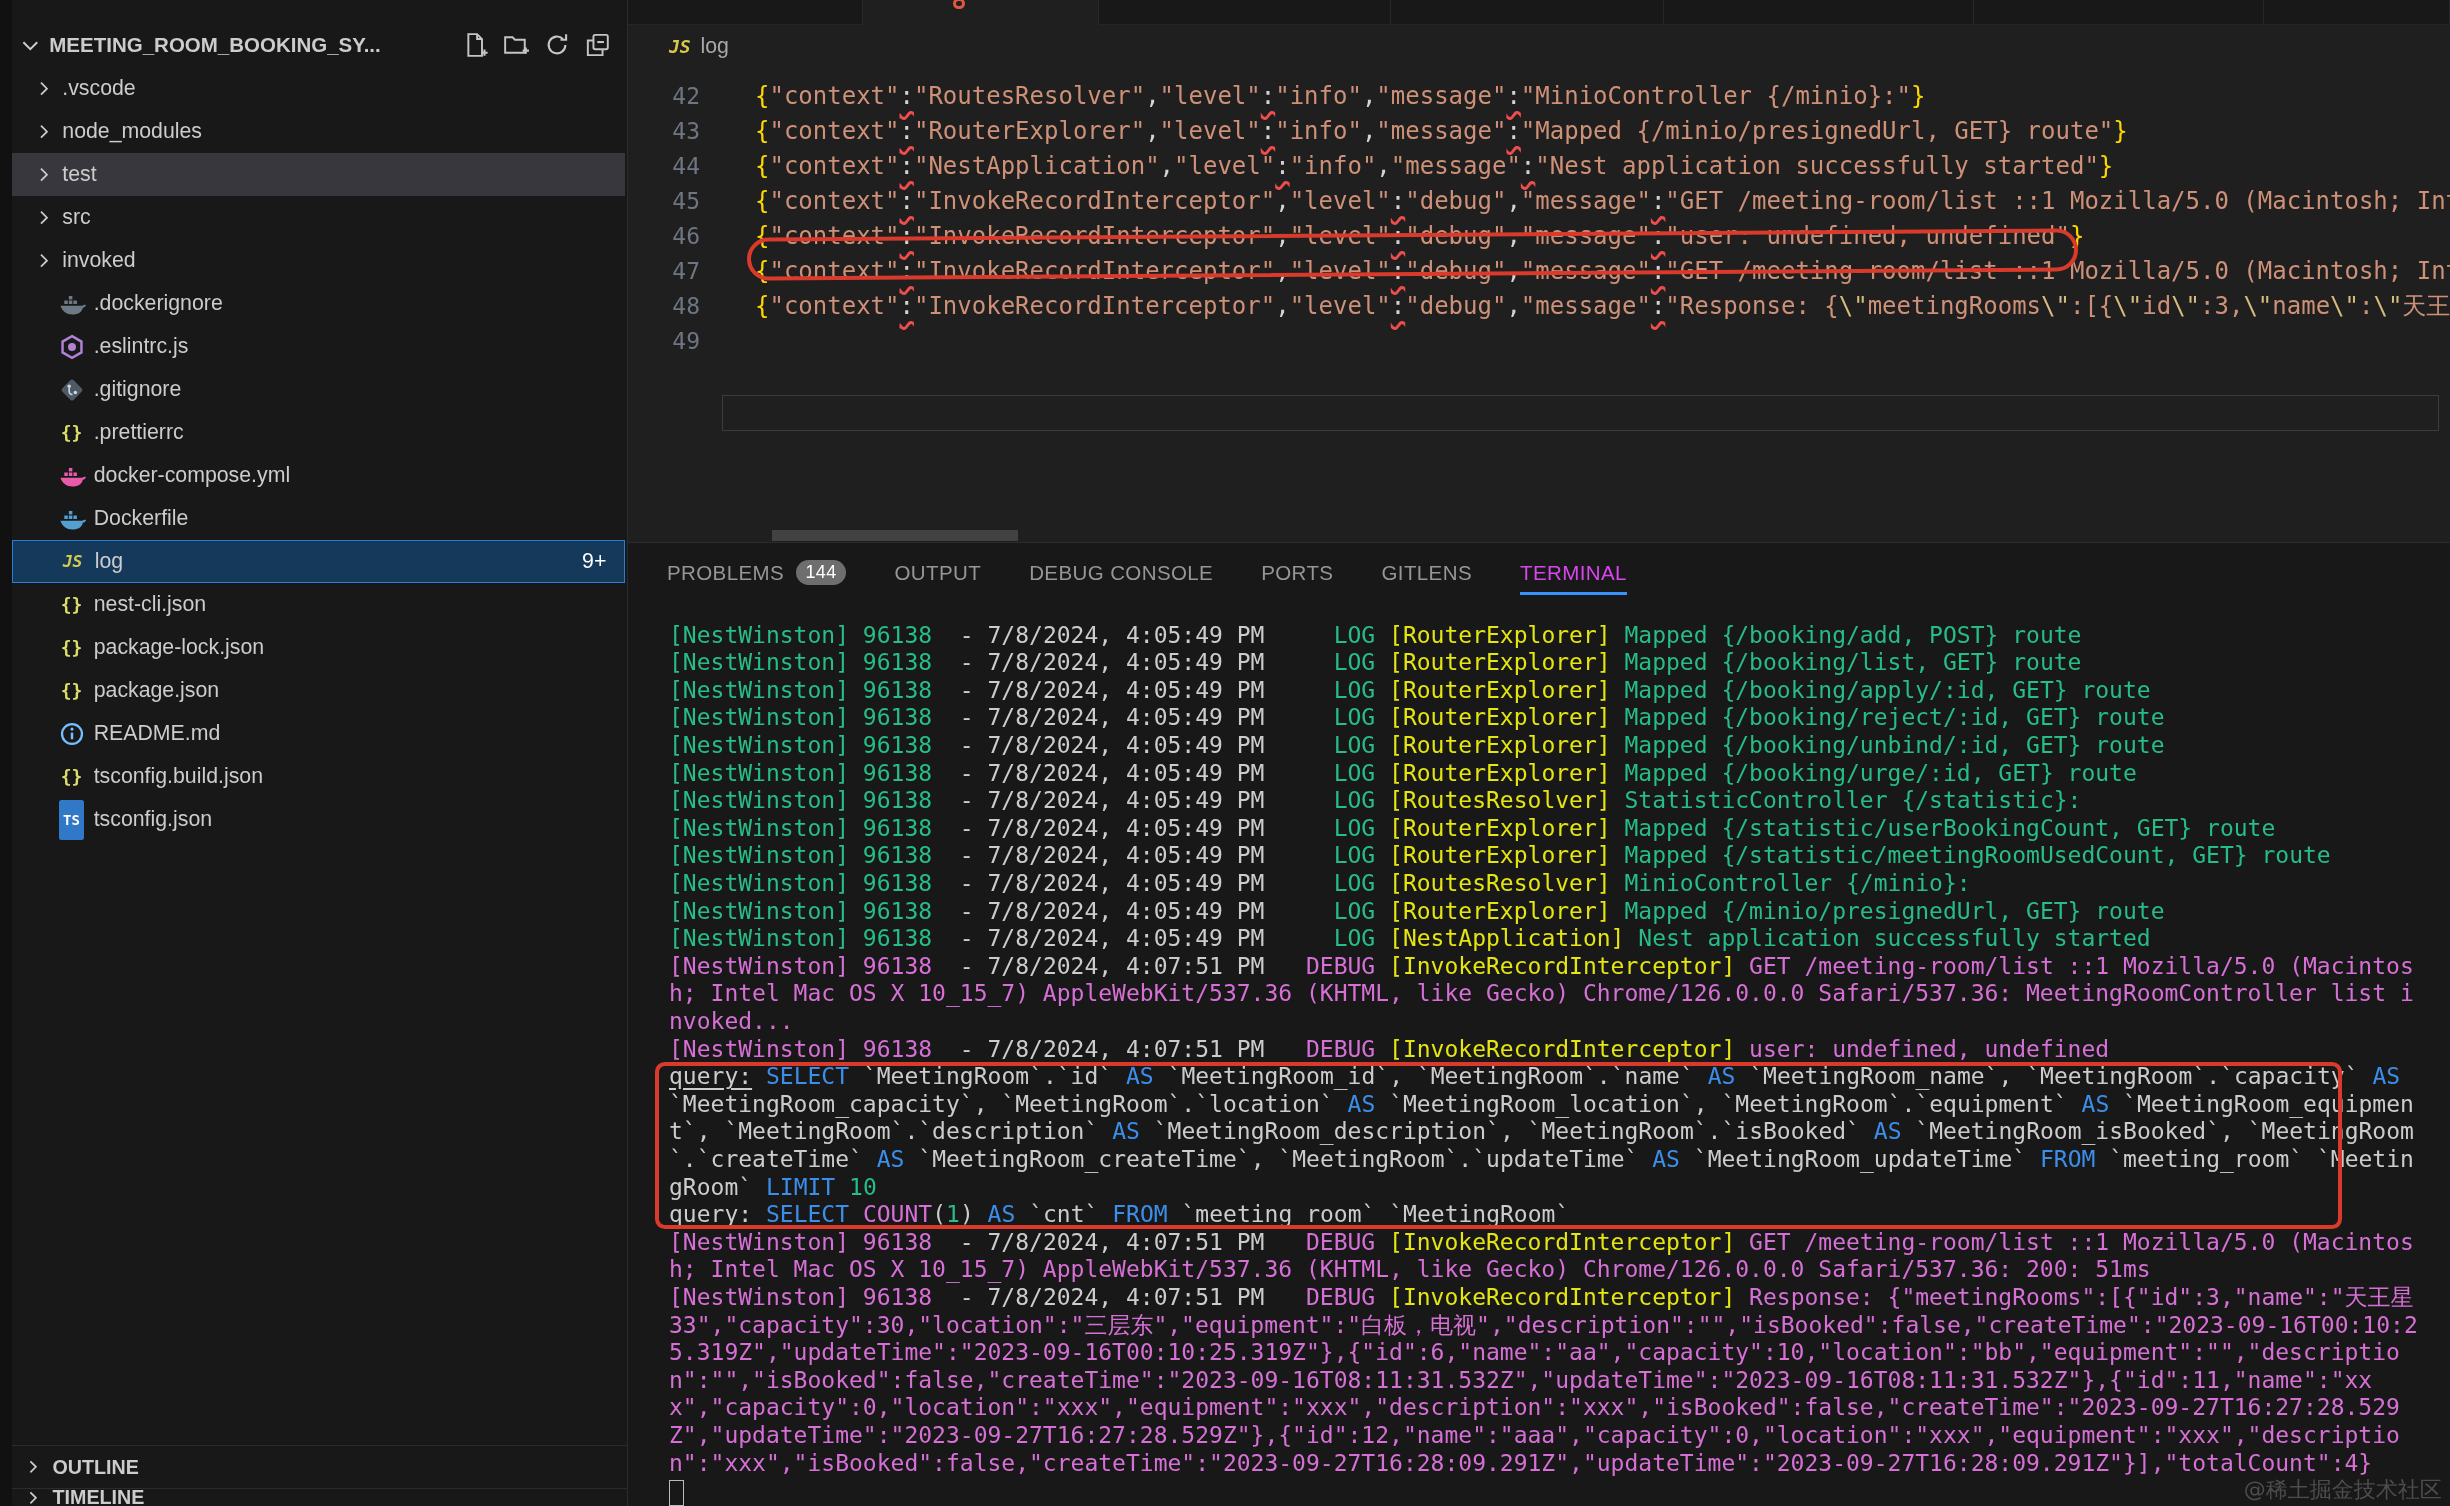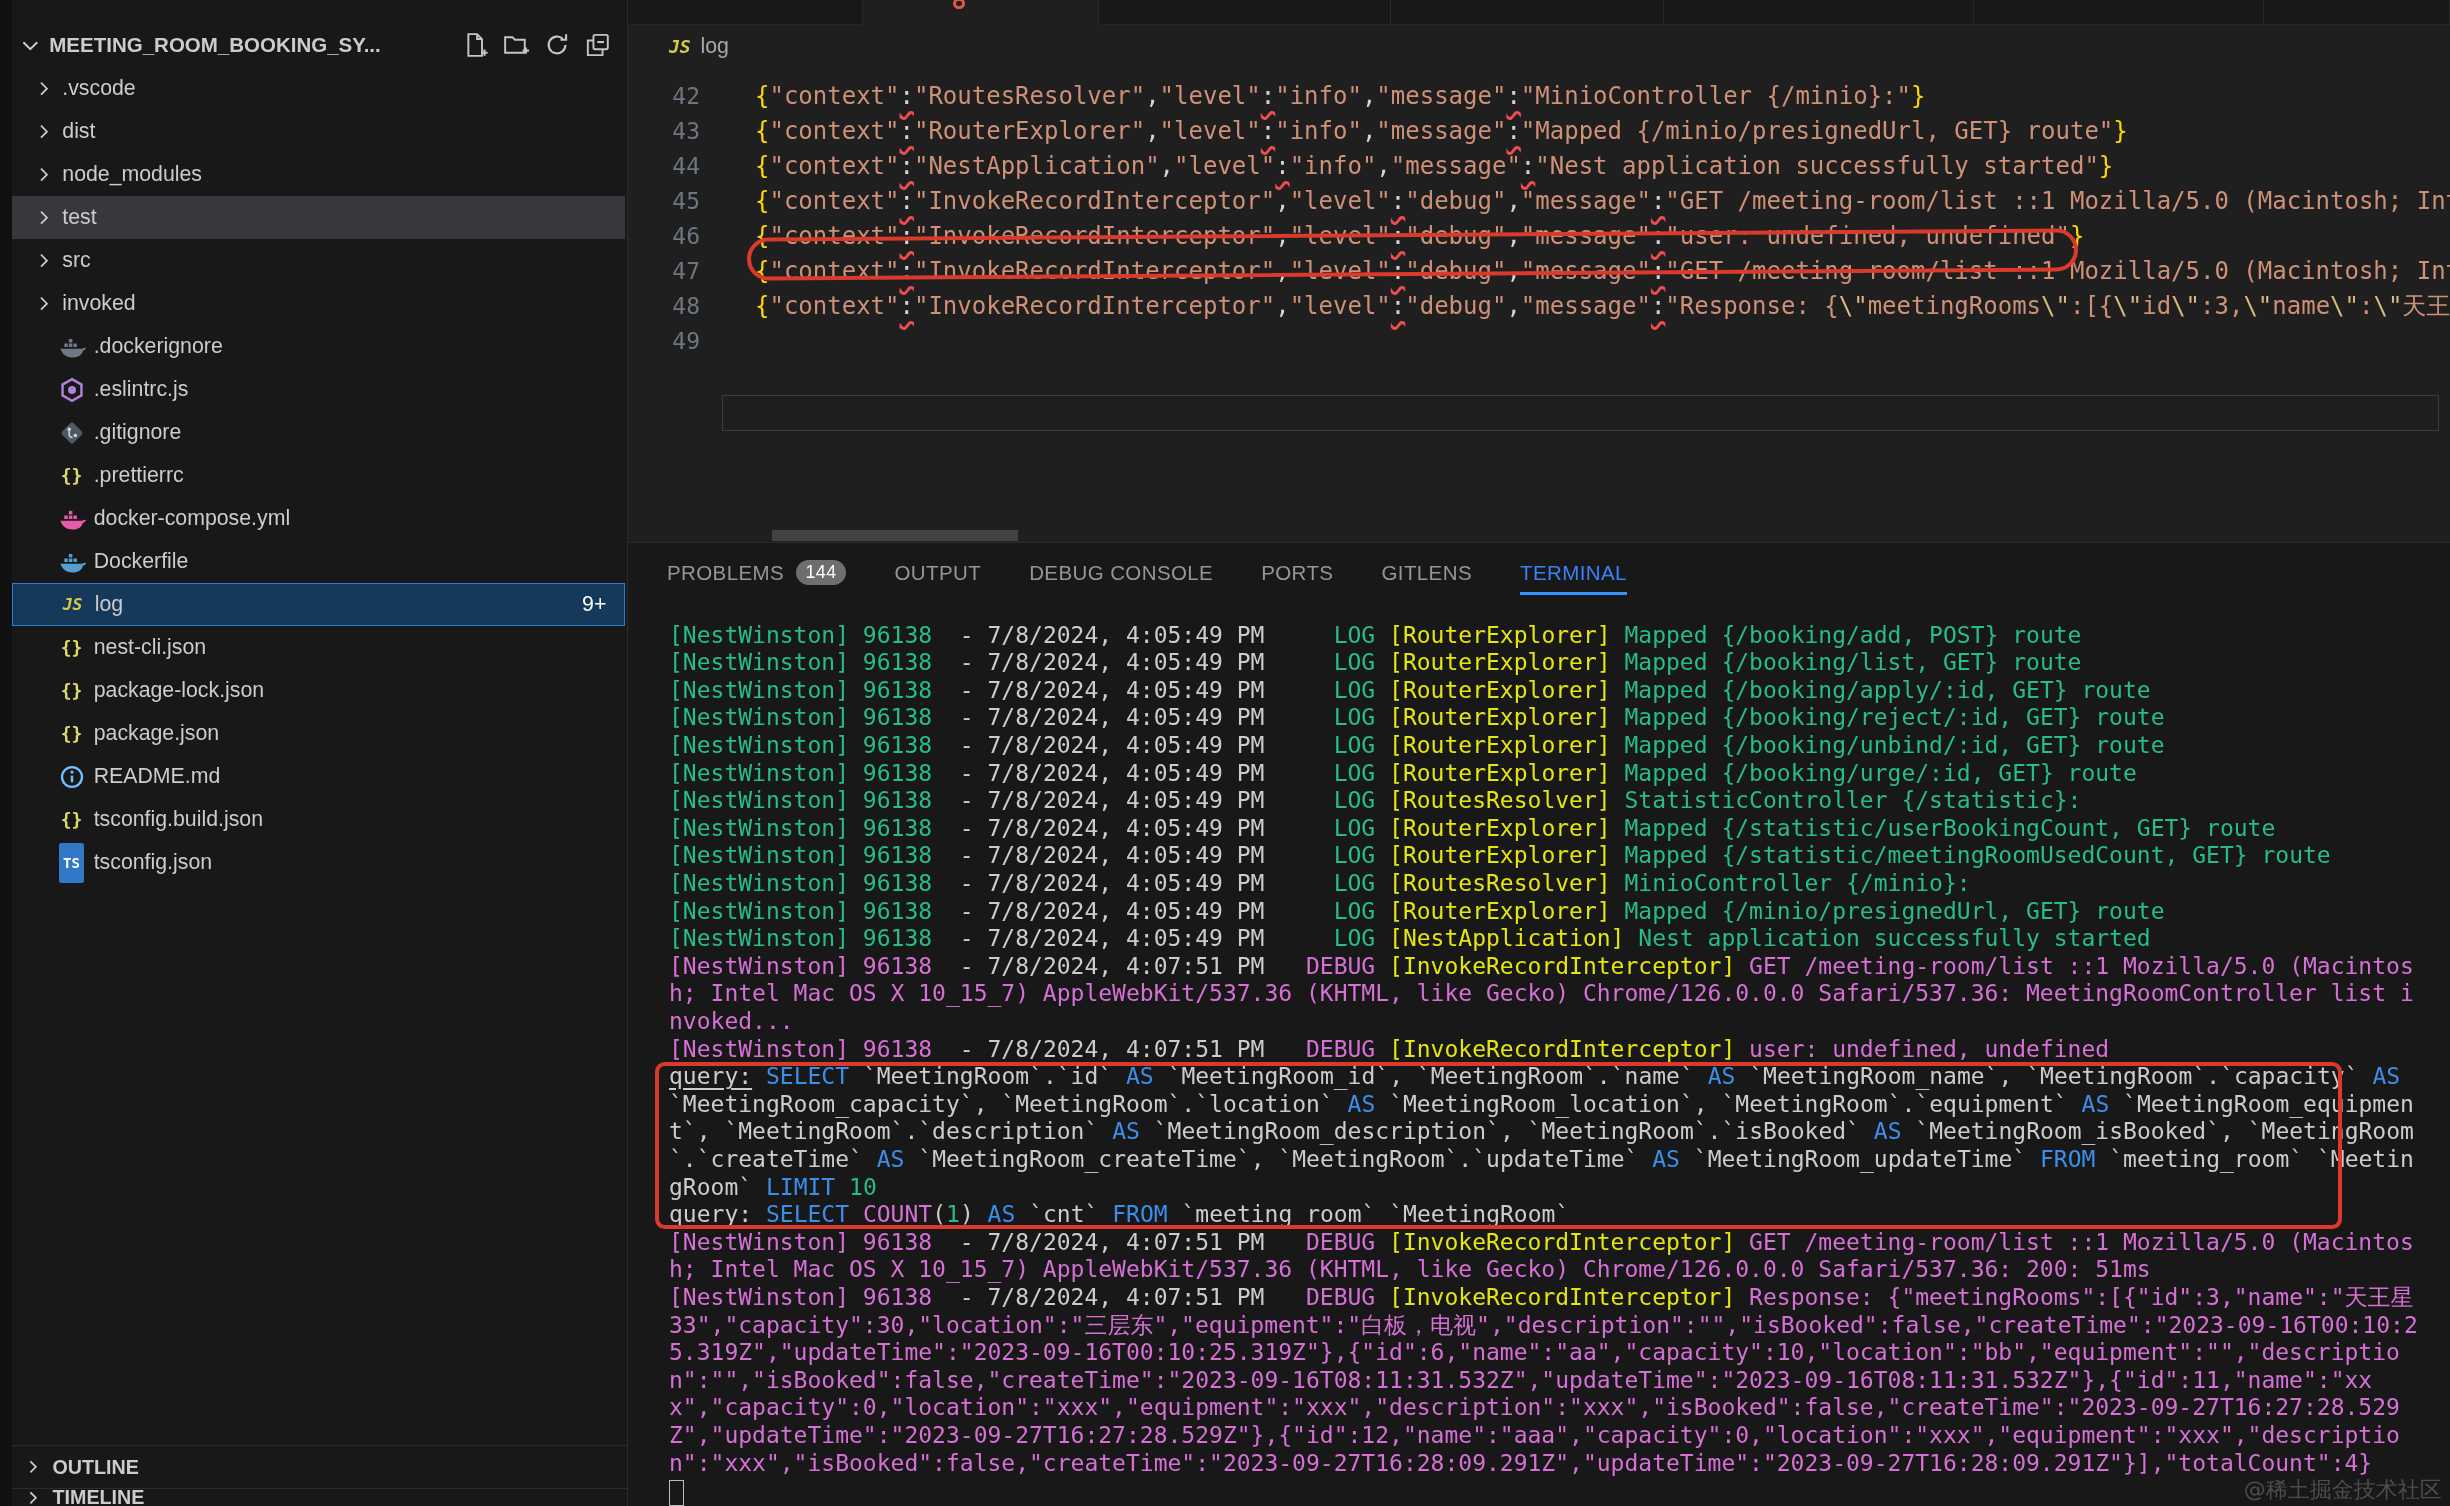--- a/index.html
+++ b/index.html
@@ -82,21 +82,21 @@
 
   .hscroll { position:absolute; left:144px; top:530px; width:246px; height:10.7px;
     background:#424242; cursor:pointer; }
 
   
   .panel { position:absolute; left:0; top:542px; right:0; bottom:0;
     background:#181818; border-top:0.8px solid #2b2b2b; }
   .ptabs { height:59px; display:flex; align-items:flex-start; padding-left:39px; gap:48px; }
   .ptab { font-size:20.5px; color:#969696; letter-spacing:0.4px; cursor:pointer;
     display:flex; align-items:center; position:relative; height:100%; }
-  .ptab.active { color:#3b82f6; }
+  .ptab.active { color:#d946ef; }
   .ptab.active::after { content:""; position:absolute; left:0; right:0; bottom:6.6px;
     height:3.3px; background:#3794ff; }
   .pbadge { margin-left:11.5px; background:#6e6e6e; color:#ffffff; font-size:18px;
     padding:1.6px 9.8px; border-radius:16.4px; }
 
   .term { padding:19.7px 0 0 41px; width:1797px; font-family:"DejaVu Sans Mono",monospace;
     font-size:23px; line-height:27.6px; }
   .tline { white-space:pre-wrap; word-break:break-all; width:1756px; }
   .g { color:#26bd87; } .w { color:#cccccc; } .y { color:#e5e510; }
   .m { color:#d670d6; } .b { color:#3b8eea; } .n { color:#26bd87; }
@@ -141,26 +141,20 @@
       </svg>
     </div>
   </div>
 
   <div class="tree" id="tree">
       <div class="row folder">
         <svg class="chev" viewBox="0 0 16 16">
           <path d="M6 3.5 L10.5 8 L6 12.5" fill="none" stroke="#cccccc" stroke-width="1.3"></path>
         </svg>
         <span class="label">.vscode</span>
-      </div>
-      <div class="row folder">
-        <svg class="chev" viewBox="0 0 16 16">
-          <path d="M6 3.5 L10.5 8 L6 12.5" fill="none" stroke="#cccccc" stroke-width="1.3"></path>
-        </svg>
-        <span class="label">dist</span>
       </div>
       <div class="row folder">
         <svg class="chev" viewBox="0 0 16 16">
           <path d="M6 3.5 L10.5 8 L6 12.5" fill="none" stroke="#cccccc" stroke-width="1.3"></path>
         </svg>
         <span class="label">node_modules</span>
       </div>
       <div class="row folder hl">
         <svg class="chev" viewBox="0 0 16 16">
           <path d="M6 3.5 L10.5 8 L6 12.5" fill="none" stroke="#cccccc" stroke-width="1.3"></path>

